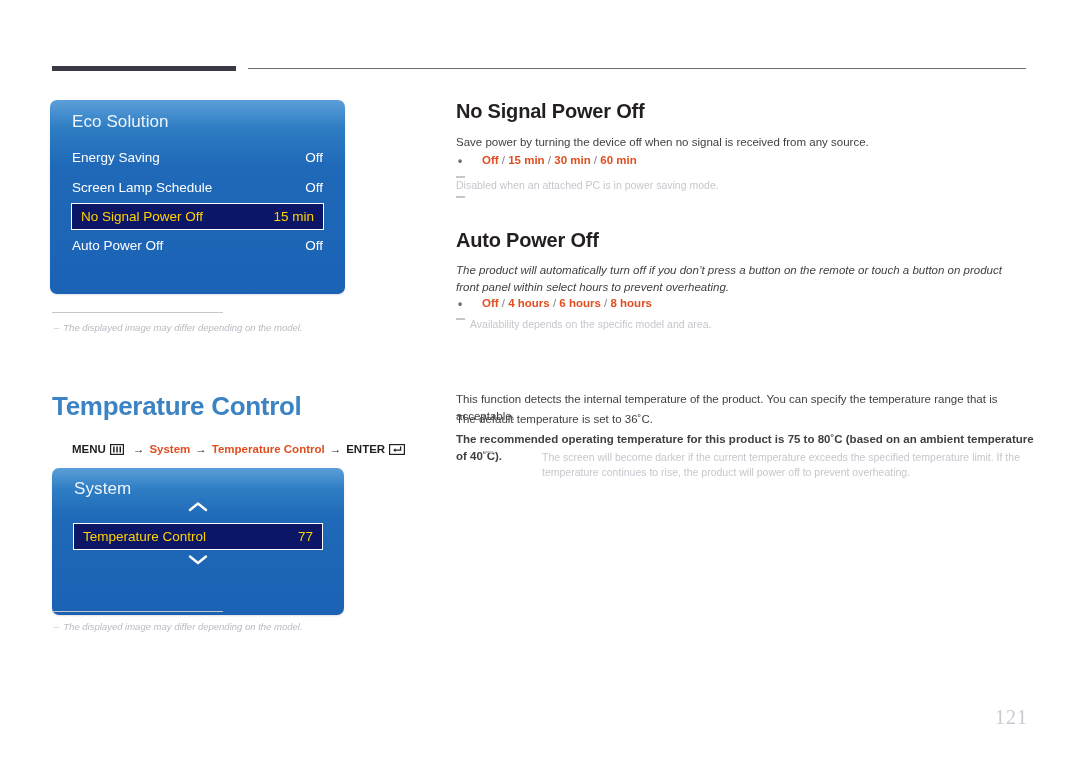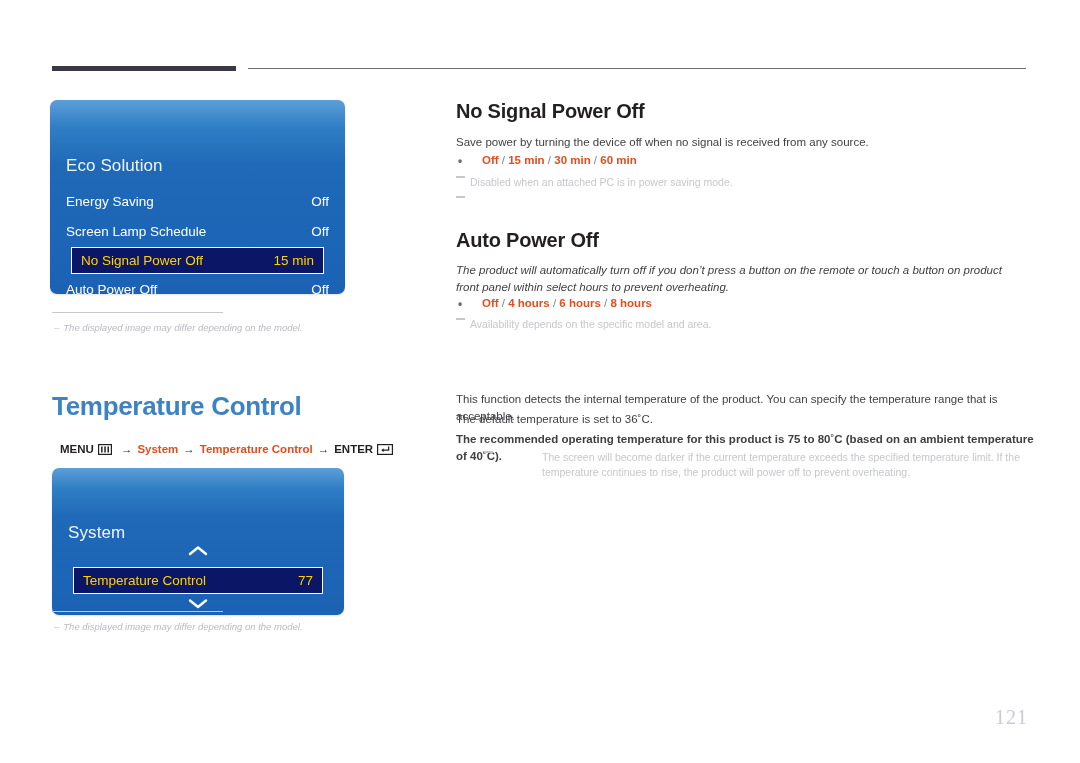--- a/index.html
+++ b/index.html
@@ -38,31 +38,30 @@
   .osd {
     position: absolute;
     border-radius: 7px;
     background: linear-gradient(to bottom, #5c9fd8 0%, #2f7ec4 14%, #1f69b8 34%, #1b62b4 100%);
     box-shadow: 0 1px 2px rgba(0,0,0,0.12);
     color: #ffffff;
   }
   .osd-title {
     font-size: 17px;
     font-weight: 400;
-    padding: 12px 0 0 16px;
+    padding: 12px 0 0 22px;
     letter-spacing: .1px;
     color: #eef4fb;
-    margin-top: 44px;
   }
   .osd-row {
     display: flex;
     align-items: center;
     justify-content: space-between;
     height: 29px;
-    margin: 0 16px;
+    margin: 0 22px;
     font-size: 13.5px;
     color: #ffffff;
   }
   .osd-row .val {
     font-size: 13.5px;
   }
   .osd-row.selected {
     background: #0b1666;
     border: 1.6px solid #ffffff;
     color: #ffd200;
@@ -238,21 +237,21 @@
 
 <div class="h-black" style="left:456px; top:100px;">No Signal Power Off</div>
 
 <div class="body-text" style="left:456px; top:134px; width:565px;">Save power by turning the device off when no signal is received from any source.</div>
 
 <div class="bullet-line" style="left:458px; top:154px; width:565px;">
   <span class="dot">•</span>
   <span><span>Off</span><span class="sep"> / </span><span>15 min</span><span class="sep"> / </span><span>30 min</span><span class="sep"> / </span><span>60 min</span></span>
 </div>
 
-<div class="note-line" style="left:456px; top:175px; width:570px;">
+<div class="note-line" style="left:456px; top:175px; width:570px;flex-direction:column;">
   <span class="ndash">
       <i></i>
     </span>
   <span>Disabled when an attached PC is in power saving mode.</span>
 </div>
 <div class="note-line" style="left:456px; top:195px; width:570px;">
   <span class="ndash">
       <i></i>
     </span>
 </div>
@@ -268,21 +267,21 @@
 
 <div class="note-line" style="left:456px; top:317px; width:570px;">
   <span class="ndash">
       <i></i>
     </span>
   <span>Availability depends on the specific model and area.</span>
 </div>
 
 <div class="h-blue" style="left:52px; top:391px;">Temperature Control</div>
 
-<div class="menu-path" style="left:48px; top:443px;padding-left:12px;">
+<div class="menu-path" style="left:60px; top:443px;padding-left:12px;">
   <span>MENU</span>
   <span class="gi">
     <svg width="14" height="11" viewBox="0 0 14 11" aria-hidden="true">
       <rect x="0.6" y="0.6" width="12.8" height="9.8" fill="none" stroke="#231f20" stroke-width="1.2"></rect>
       <rect x="3.1" y="2.5" width="1.5" height="6" fill="#231f20"></rect>
       <rect x="6.3" y="2.5" width="1.5" height="6" fill="#231f20"></rect>
       <rect x="9.5" y="2.5" width="1.5" height="6" fill="#231f20"></rect>
     </svg>
   </span>
   <span class="arrow">→</span>

